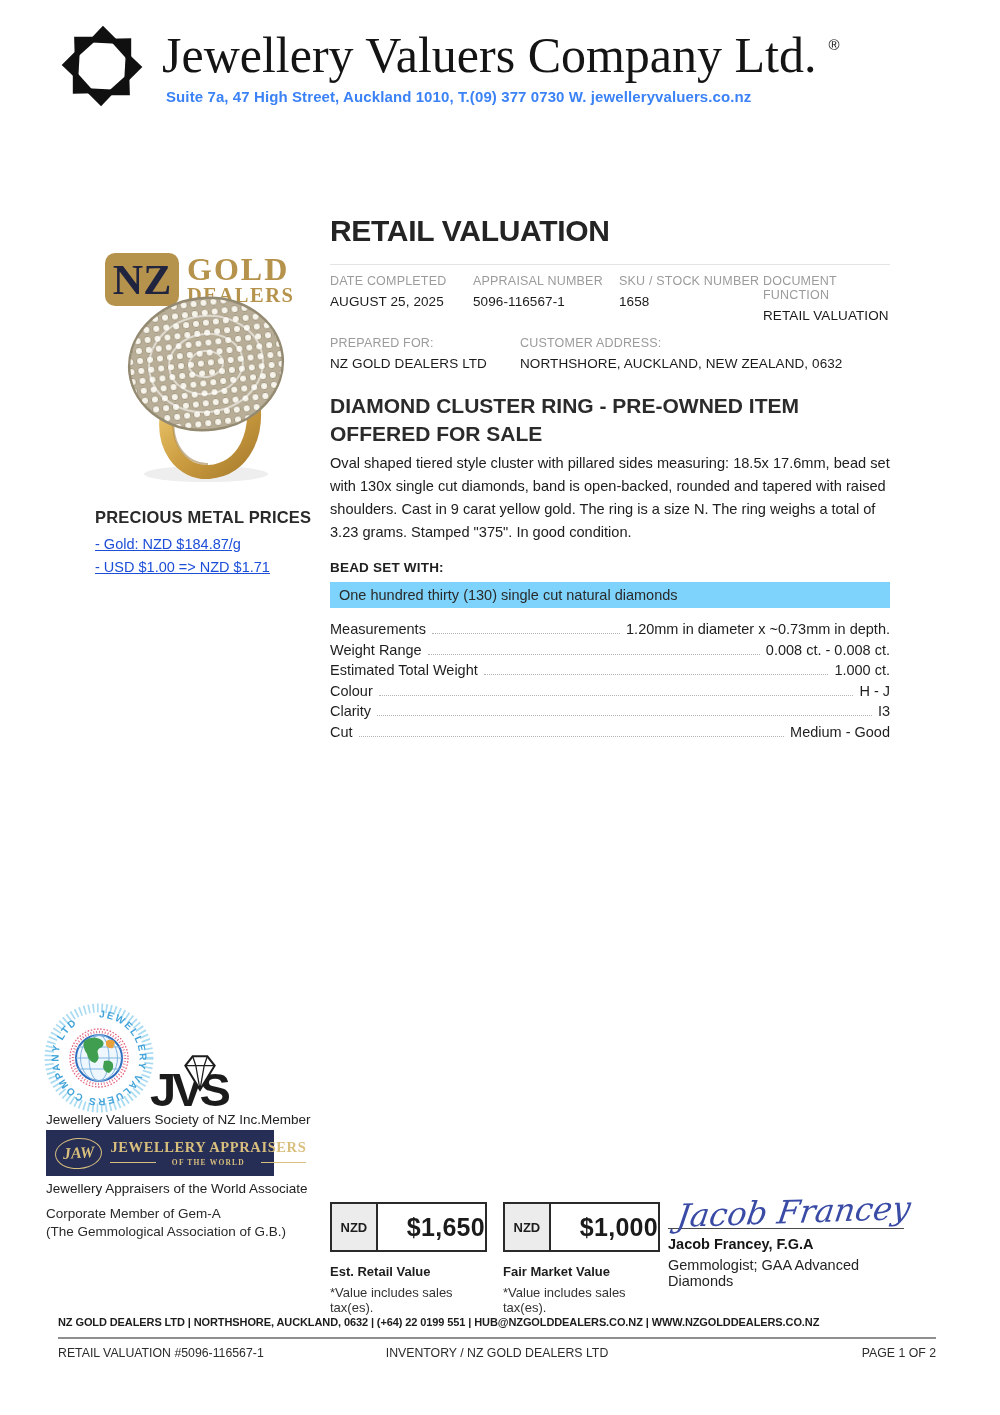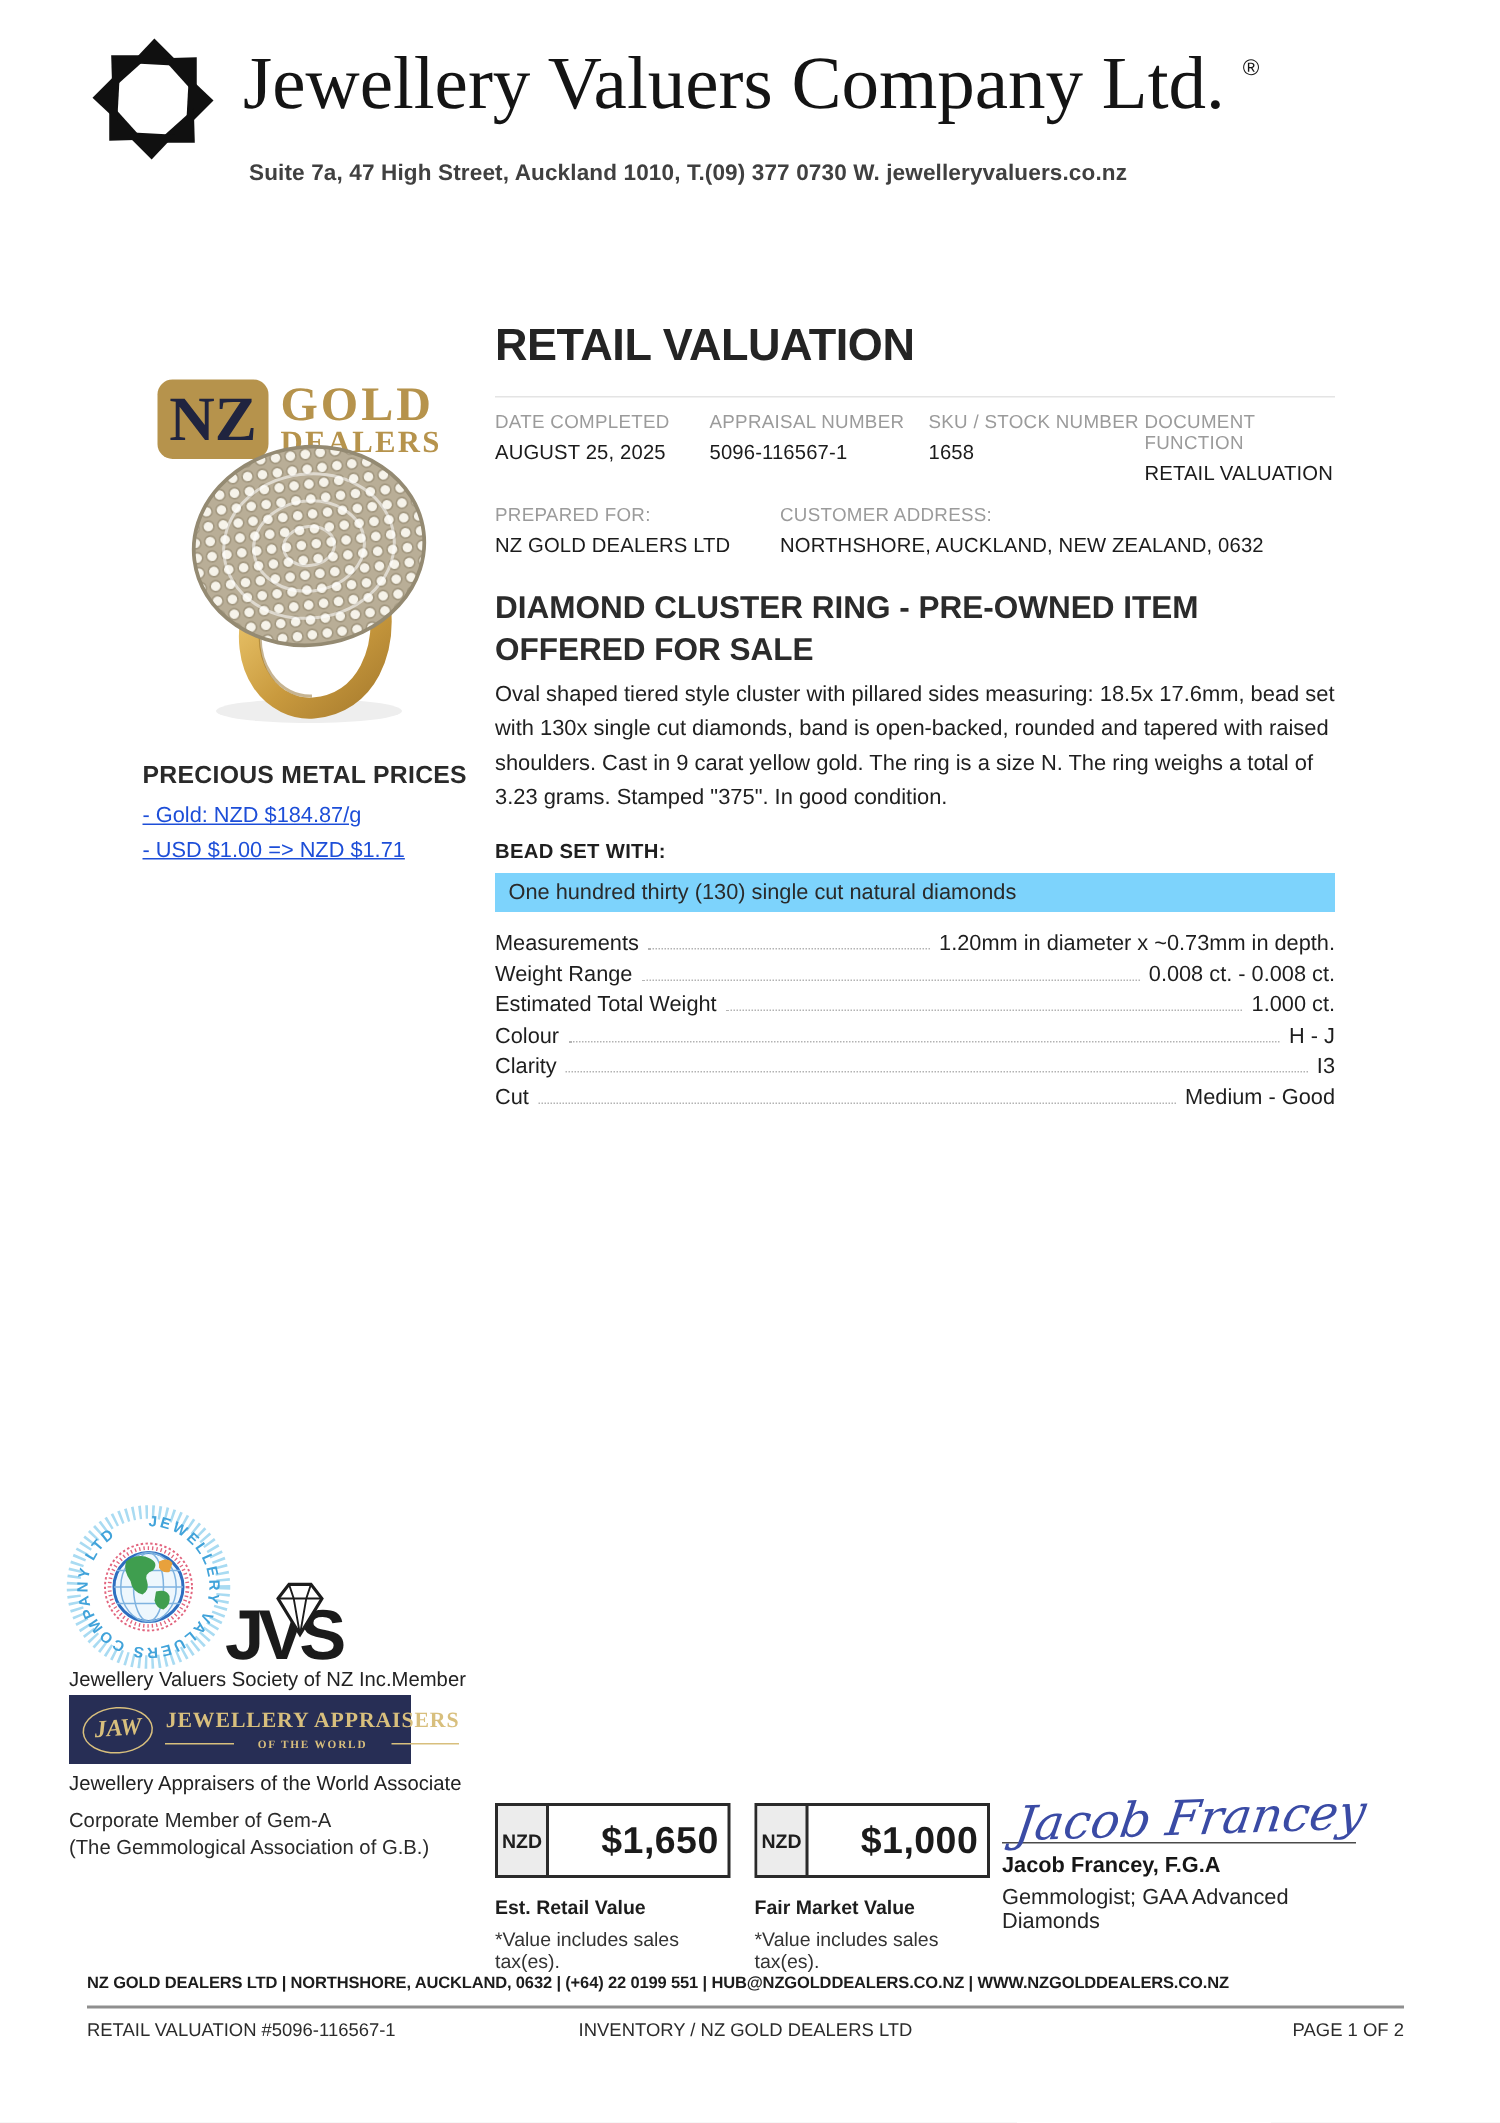--- a/index.html
+++ b/index.html
@@ -9,21 +9,21 @@
     background:#ffffff; overflow:hidden;
     font-family:"Liberation Sans", sans-serif; color:#1f1f1f;
   }
 
   
   .letterhead { position:absolute; left:58px; top:20px; display:flex; gap:16px; }
   .star-logo { width:88px; height:92px; flex:0 0 auto; }
   .lh-text { padding-top:8px; }
   .company-name { font-family:"Liberation Serif", serif; font-size:50px; color:#141414; white-space:nowrap; line-height:1.1; }
   .reg { font-size:15px; vertical-align:22px; margin-left:12px; font-family:"Liberation Sans",sans-serif; }
-  .company-address { font-size:15px; font-weight:bold; color:#404040; margin-top:24px; margin-left:4px; letter-spacing:.1px; }
+  .company-address { font-size:15px; font-weight:bold; color:#3b82f6; margin-top:5px; margin-left:4px; letter-spacing:.1px; }
 
   
   .nz-logo { position:absolute; left:105px; top:213px; display:flex; align-items:flex-start; gap:8px;margin-top:40px; }
   .nz-badge { width:74px; height:53px; background:#b6934c; border-radius:10px;
     display:flex; align-items:center; justify-content:center;
     font-family:"Liberation Serif", serif; font-weight:bold; font-size:42px; color:#20243f; }
   .nz-words { font-family:"Liberation Serif", serif; color:#b6934c; font-weight:bold; padding-top:1px; }
   .nz-gold { font-size:32px; line-height:31px; letter-spacing:2px; }
   .nz-dealers { font-size:20.5px; line-height:21px; letter-spacing:1.5px; }
 
@@ -69,21 +69,21 @@
   .jaw-sub { display:flex; align-items:center; gap:16px; color:#d8bf7d; font-size:7.5px; font-family:"Liberation Serif", serif;
     letter-spacing:1.2px; margin-top:2px; font-weight:bold; }
   .jaw-line { flex:1; border-top:1px solid #d8bf7d; }
   .jaw-caption { position:absolute; left:46px; top:1181px; font-size:13.5px; color:#222; }
   .gem-a { position:absolute; left:46px; top:1205px; font-size:13.5px; color:#2a2a2a; line-height:1.3; }
 
   
   .vwrap { position:absolute; top:1202px; width:160px; }
   .vwrap.first { left:330px; } .vwrap.second { left:503px; }
   .vbox { display:flex; width:157px; height:50px; border:2px solid #2a2a2a; background:#fff; }
-  .vcur { width:34px; background:#ececec; border-right:2px solid #2a2a2a;
+  .vcur { width:46px; background:#ececec; border-right:2px solid #2a2a2a;
     display:flex; align-items:center; justify-content:center; font-size:13px; font-weight:bold; color:#1d1d1d; }
   .vamt { flex:1; display:flex; align-items:center; justify-content:center; font-size:25px; font-weight:bold; color:#1b1b1b; letter-spacing:.3px;padding-left:29px; }
   .vlabel { margin-top:12px; font-size:13px; font-weight:bold; color:#1d1d1d; }
   .vnote { margin-top:6px; font-size:13px; color:#333; }
 
   
   .sig { position:absolute; left:668px; top:1193px; width:240px; }
   .sig-script { font-family:"DejaVu Serif", serif; font-style:italic; color:#3a4ba5;
     font-size:32px; transform:skewX(-10deg) rotate(-2deg); margin-left:10px; white-space:nowrap; }
   .sig-line { border-top:1.5px solid #4a4a4a; margin-top:-3px; width:236px; }

